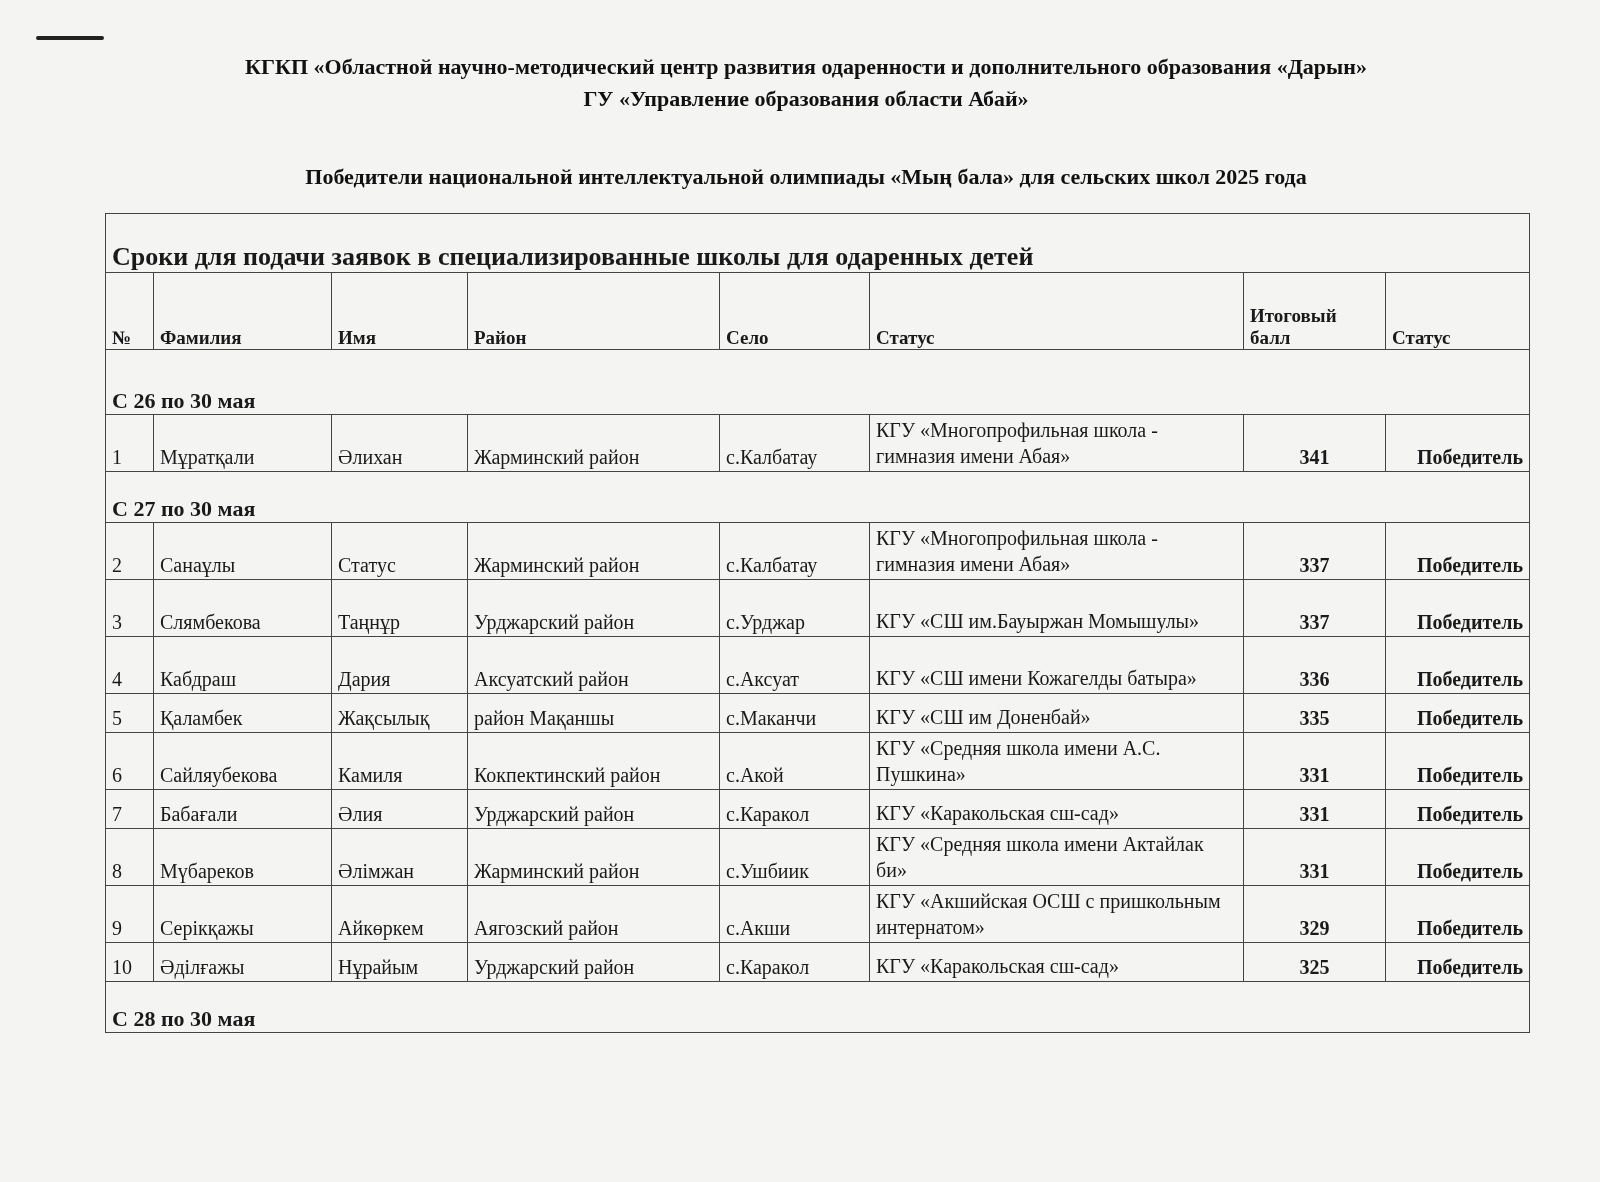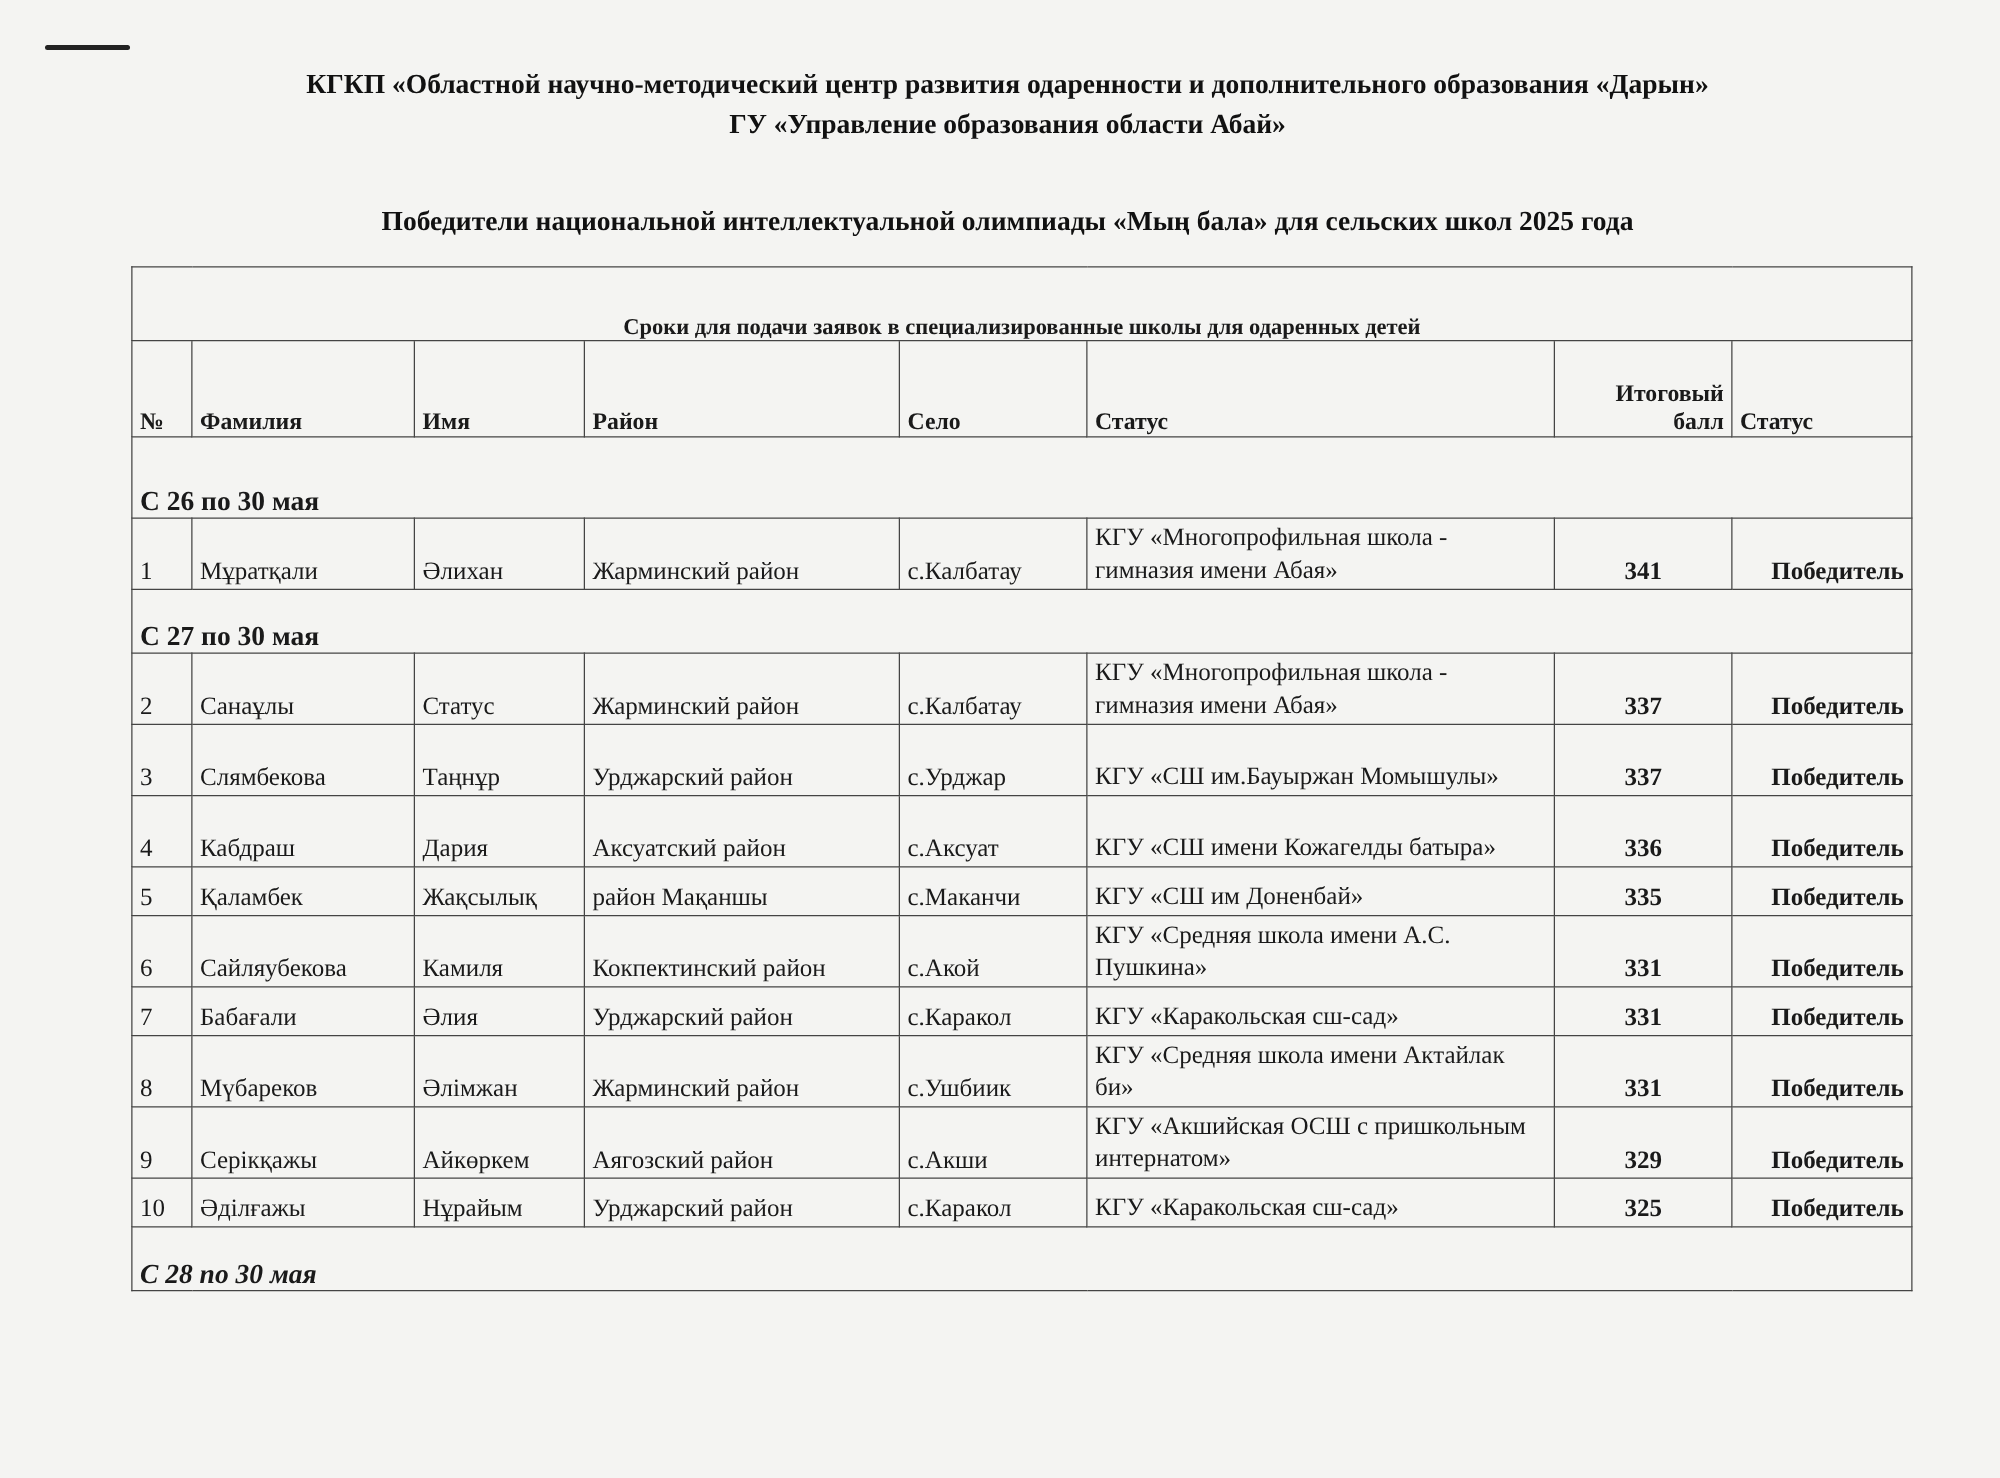--- a/index.html
+++ b/index.html
@@ -25,35 +25,35 @@
     table.doc {
       position: absolute; left: 105px; top: 213px; width: 1424px;
       border-collapse: collapse; table-layout: fixed;
       font-size: 20px;
     }
     table.doc td, table.doc th {
       border: 1.5px solid #444; padding: 0 6px; vertical-align: bottom;
       overflow: hidden;
     }
     .title-row td {
-      height: 58px; text-align: center; font-weight: bold; font-size: 18px;
+      height: 58px; text-align: left; font-weight: bold; font-size: 26px;
       vertical-align: middle;
     }
     .col-head th {
       height: 76px; font-weight: bold; text-align: left; vertical-align: top;
       padding-top: 6px; font-size: 19px;
     }
-    .col-head th.score-h { text-align: right; margin-top: 26px; }
+    .col-head th.score-h { text-align: left; margin-top: 26px; }
     .section-row td {
       font-weight: bold; font-size: 22px; text-align: left; vertical-align: top;
       padding-top: 12px;
     }
     .section-row.s1 td { height: 64px; }
     .section-row.s2 td { height: 46px; padding-top: 4px; }
-    .section-row.s3 td { height: 46px; padding-top: 4px; font-style: italic; }
+    .section-row.s3 td { height: 46px; padding-top: 4px; }
     tr.row td { height: 54px; padding-bottom: 2px; }
     tr.row.short td { height: 36px; }
     td.num { vertical-align: top; padding-top: 2px; padding-left: 4px; }
     td.school { line-height: 26px; }
     td.score { text-align: center; font-weight: bold; }
     td.status { text-align: right; padding-right: 8px; font-weight: bold; }
   </style>
 </head>
 <body>
 

